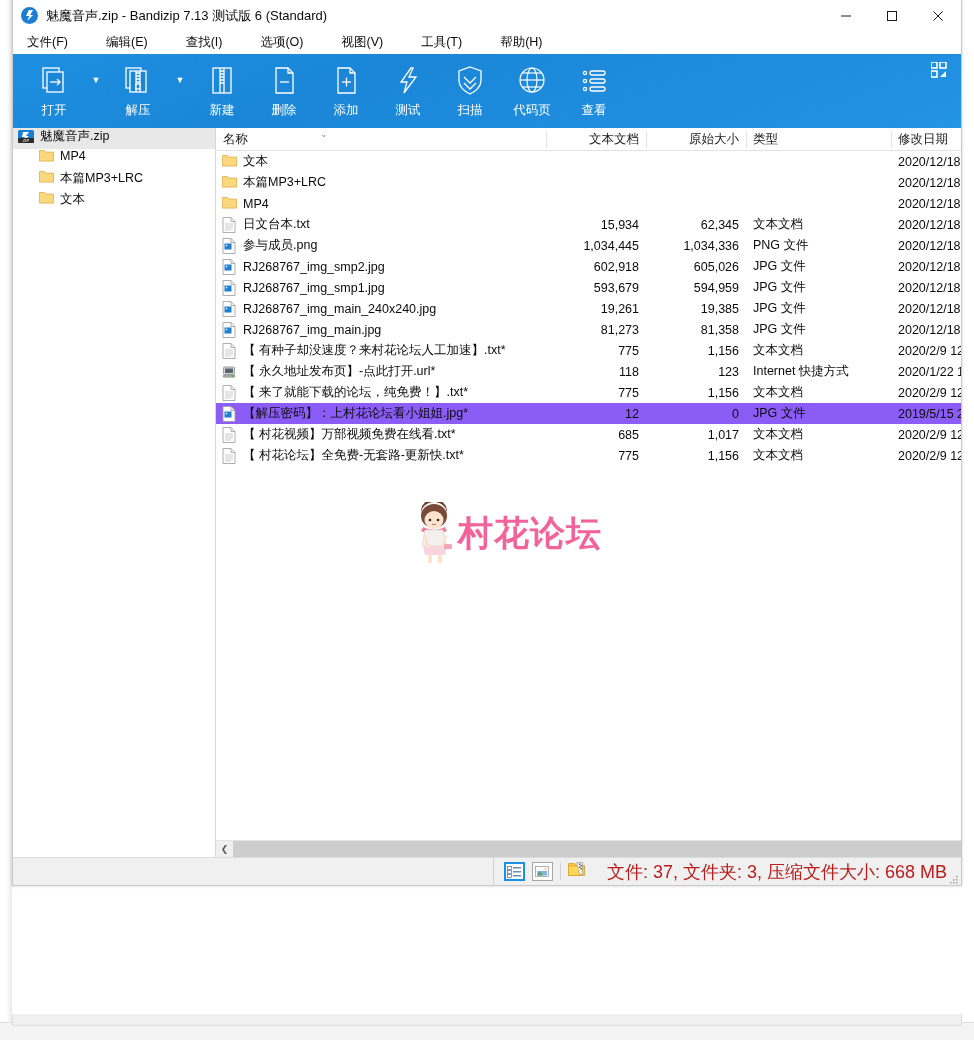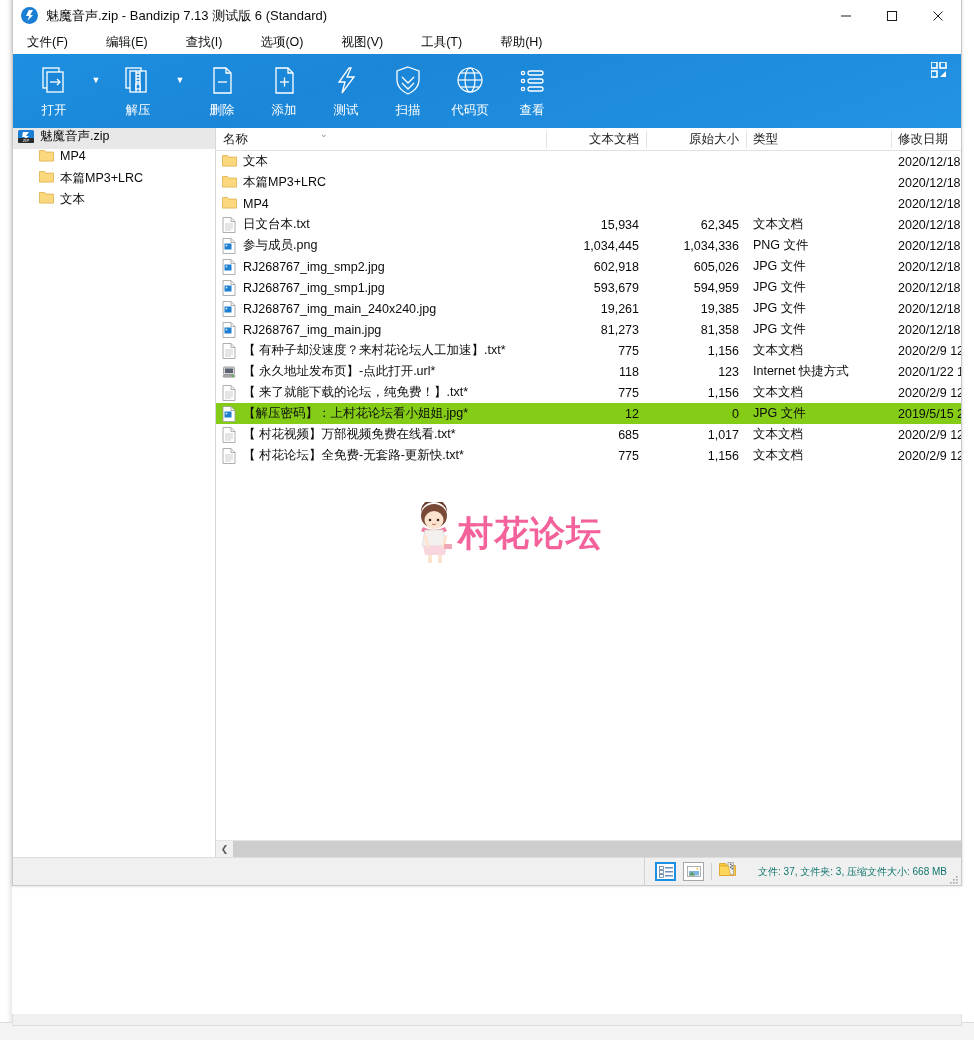--- a/index.html
+++ b/index.html
@@ -174,21 +174,21 @@
     font-size: 9px; color: #8c8c8c;
   }
 
   #rows-area {
     flex: 1; overflow: hidden; position: relative;
   }
   .row {
     height: 21px; display: flex; align-items: center;
     font-size: 12.5px; color: #0b0b0b; white-space: nowrap;
   }
-  .row.selected { background: #84cc16; }
+  .row.selected { background: #8b5cf6; }
   .cell { flex: none; padding: 0 7px; overflow: hidden; }
   .cell.name { display: flex; align-items: center; padding-left: 6px; }
   .cell.num { text-align: right; }
   .row-ico { width: 15px; height: 16px; margin-right: 6px; flex: none; }
 
   
   #watermark {
     position: absolute; left: 196px; top: 351px;
     display: flex; align-items: center; pointer-events: none;
     z-index: 3;
@@ -229,21 +229,21 @@
     height: 28px;
   }
   .view-btn {
     width: 21px; height: 19px;
     display: flex; align-items: center; justify-content: center;
     background: #ffffff; border: 1px solid #a6a6a6;
   }
   .view-btn.active { border: 2px solid #1a8fe3; }
   .sb-sep { width: 1px; height: 17px; background: #cfcfcf; }
   #status-text {
-    font-size: 10px; color: #0f766e;
+    font-size: 18px; color: #b91c1c;
     padding: 0 14px 0 12px; white-space: nowrap;
   }
   #resize-grip {
     position: absolute; right: 2px; bottom: 1px;
     width: 12px; height: 12px;
   }
 
   
   #below-window {
     position: absolute; left: 12px; top: 1014px;
@@ -325,20 +325,31 @@
           <path d="M15 9h4M15 12h4M15 15h4M15 18h4"></path>
           <rect x="15" y="20" width="4" height="5" fill="#1b86d8"></rect>
         </svg>
       </div>
       <div class="tb-lbl">解压</div>
     </div>
     <div class="tb-caret">
         <span>▼</span>
       </div>
 
+    <div class="tb-btn">
+      <div class="tb-ico">
+        <svg width="34" height="34" viewBox="0 0 34 34" fill="none" stroke="#fff" stroke-width="1.3">
+          <rect x="8" y="4" width="18" height="25"></rect>
+          <line x1="15" y1="4" x2="15" y2="29"></line>
+            <line x1="19" y1="4" x2="19" y2="29"></line>
+          <path d="M15 7h4M15 10h4M15 13h4M15 16h4M15 19h4"></path>
+        </svg>
+      </div>
+      <div class="tb-lbl">新建</div>
+    </div>
 
     <div class="tb-btn">
       <div class="tb-ico">
         <svg width="34" height="34" viewBox="0 0 34 34" fill="none" stroke="#fff" stroke-width="1.3">
           <path d="M9 4h12l5 5v20H9z"></path>
             <path d="M21 4v5h5"></path>
           <line x1="13" y1="18" x2="22" y2="18"></line>
         </svg>
       </div>
       <div class="tb-lbl">删除</div>

